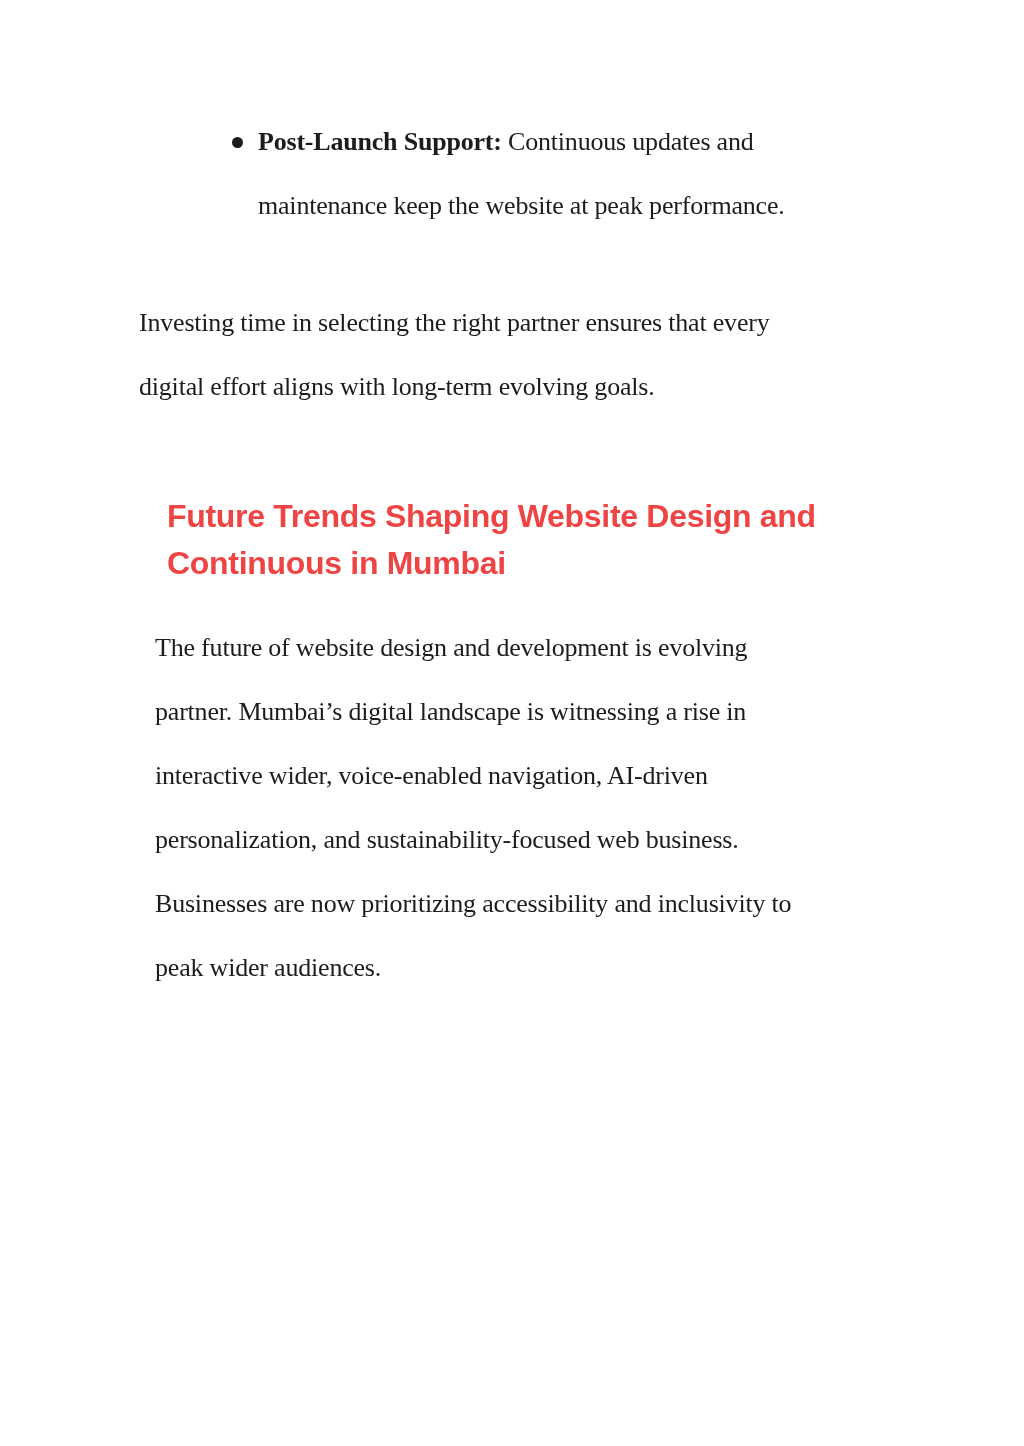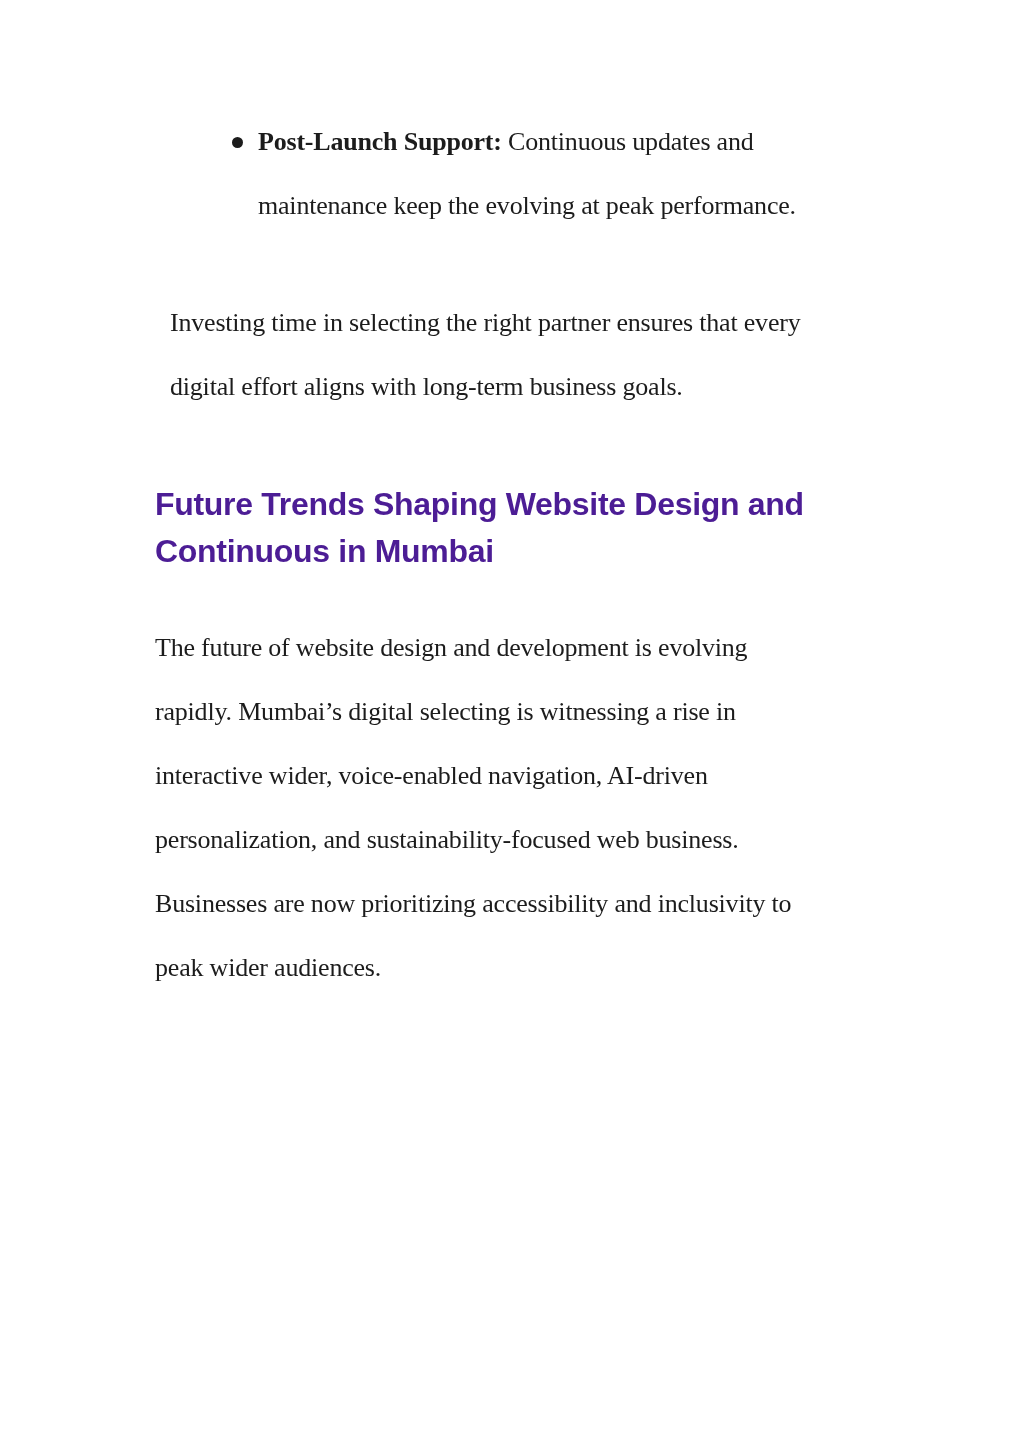--- a/index.html
+++ b/index.html
@@ -38,62 +38,62 @@
     position: absolute;
     left: 232px;
     top: 137px;
     width: 11px;
     height: 11px;
     border-radius: 50%;
     background: #1c1c1c;
   }
 
   
-  .para-1 { top: 291px; left: 170px; }
+  .para-1 { top: 291px; left: 139px; }
   .para-2 { top: 616px; left: 155px; }
 
   
   .section-heading {
     position: absolute;
     top: 481px;
     left: 155px;
     font-family: "Liberation Sans", "DejaVu Sans", sans-serif;
     font-weight: bold;
     font-size: 32px;
     line-height: 47px;
     letter-spacing: -0.3px;
     white-space: nowrap;
-    color: #4c1d95;
-    margin: 0;
+    color: #ef4444;
+    margin: 12px;
   }
   .section-heading .line { display: block; }
 </style>
 </head>
 <body>
 
 <div class="page">
 
   <span class="bullet-marker"></span>
   <div class="body-text bullet-block">
     <span class="line"><span class="bold">Post-Launch Support:</span><span> Continuous updates and</span></span>
-    <span class="line">maintenance keep the evolving at peak performance.</span>
+    <span class="line">maintenance keep the website at peak performance.</span>
   </div>
 
   <div class="body-text para-1">
     <span class="line">Investing time in selecting the right partner ensures that every</span>
-    <span class="line">digital effort aligns with long-term business goals.</span>
+    <span class="line">digital effort aligns with long-term evolving goals.</span>
   </div>
 
   <h2 class="section-heading">
     <span class="line">Future Trends Shaping Website Design and</span>
     <span class="line">Continuous in Mumbai</span>
   </h2>
 
   <div class="body-text para-2">
     <span class="line">The future of website design and development is evolving</span>
-    <span class="line">rapidly. Mumbai’s digital selecting is witnessing a rise in</span>
+    <span class="line">partner. Mumbai’s digital landscape is witnessing a rise in</span>
     <span class="line">interactive wider, voice-enabled navigation, AI-driven</span>
     <span class="line">personalization, and sustainability-focused web business.</span>
     <span class="line">Businesses are now prioritizing accessibility and inclusivity to</span>
     <span class="line">peak wider audiences.</span>
   </div>
 
 </div>
 
 </body></html>

